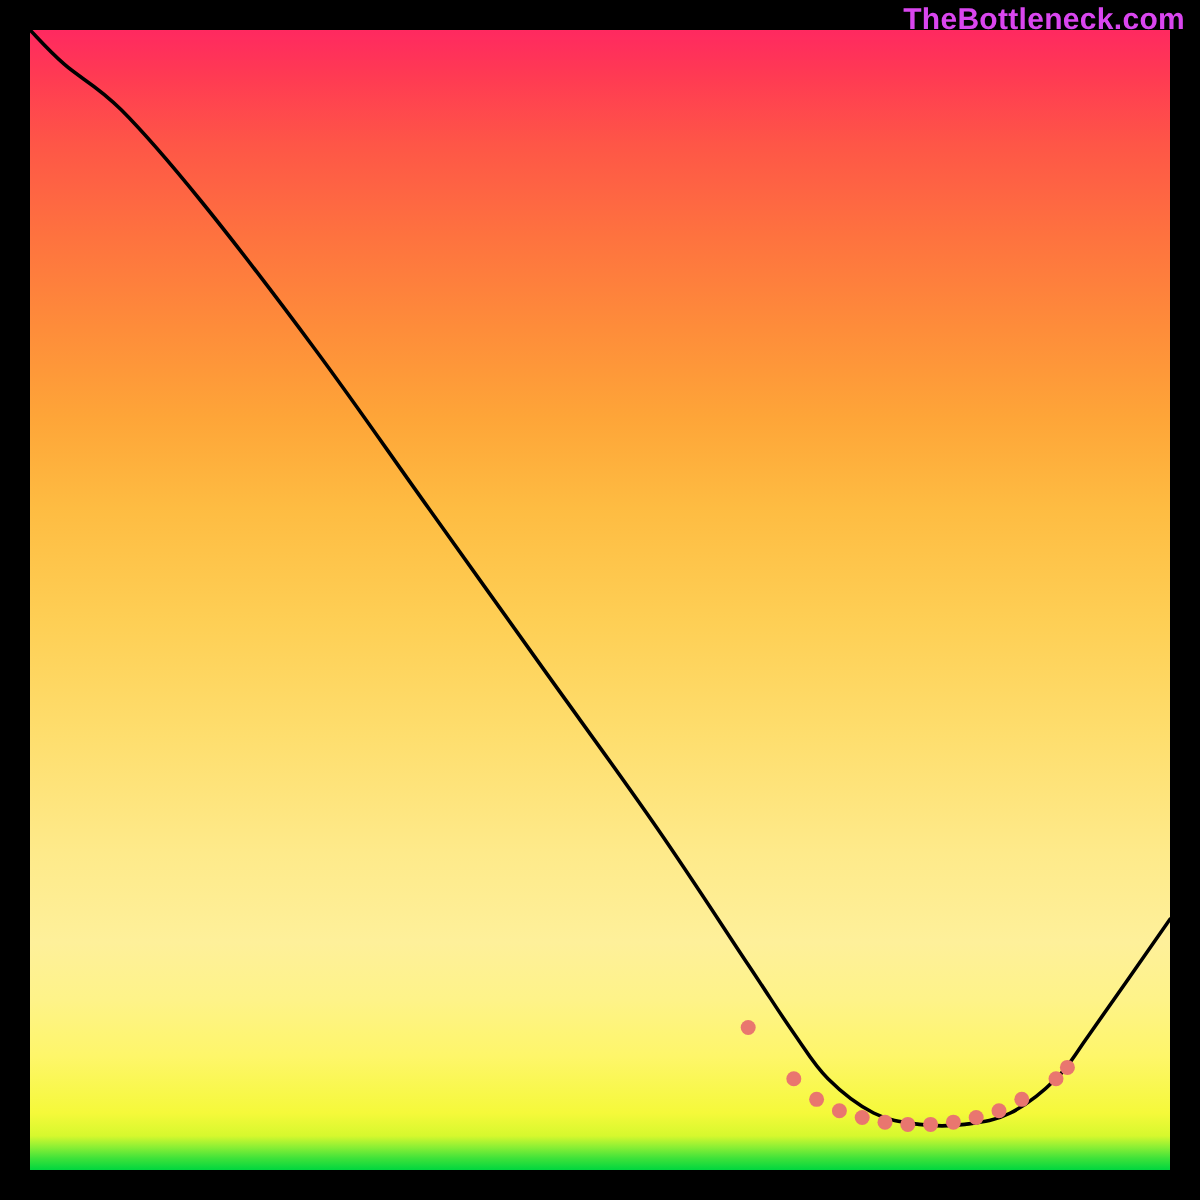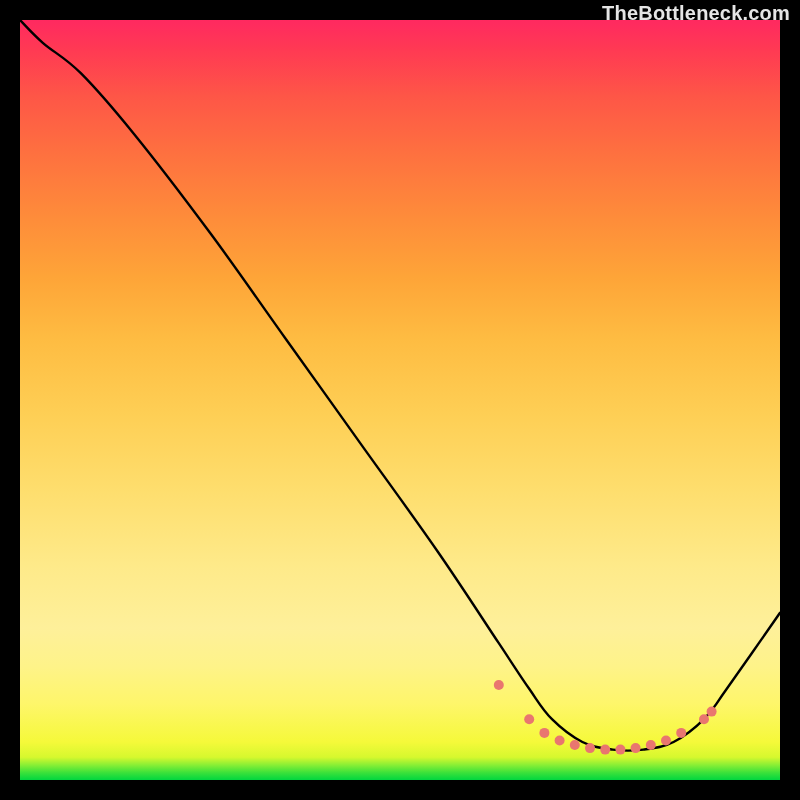--- a/index.html
+++ b/index.html
@@ -45,21 +45,21 @@
       #fe723f 82%,
       #fe5647 90%,
       #ff3a53 96%,
       #ff2960 100%
     );
   }
   .watermark {
     position: absolute;
     top: 2px;
     right: 10px;
-    color: #e5e5e5;
+    color: #d946ef;
     font-size: 20px;
     font-weight: 600;
     letter-spacing: 0.2px;
     z-index: 5;
     user-select: none;
   }
   svg.curve {
     position: absolute;
     left: 0;
     top: 0;

